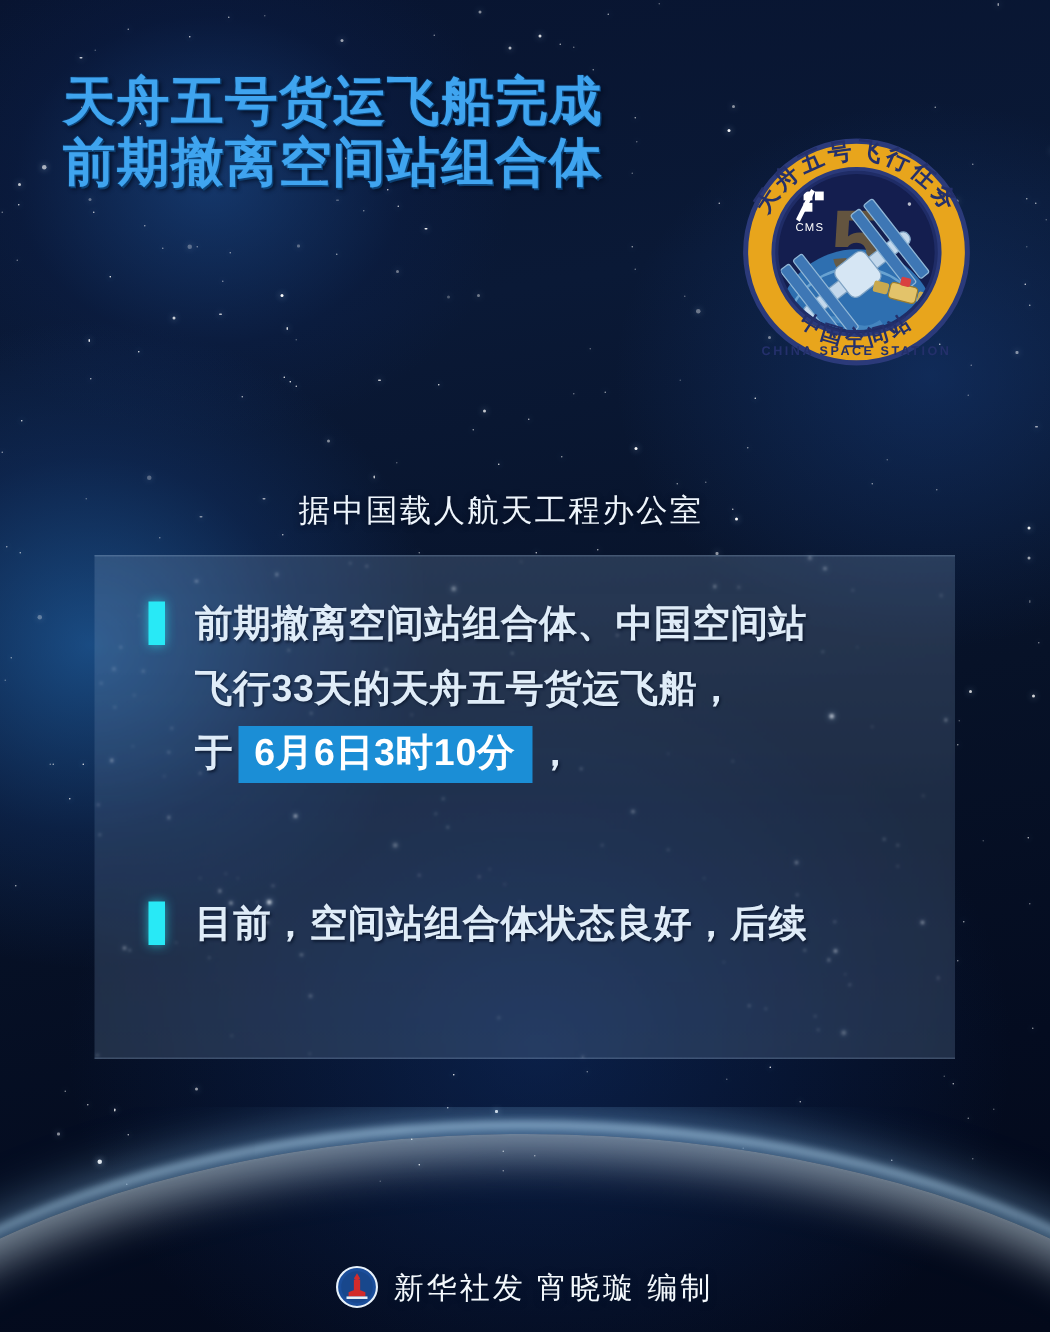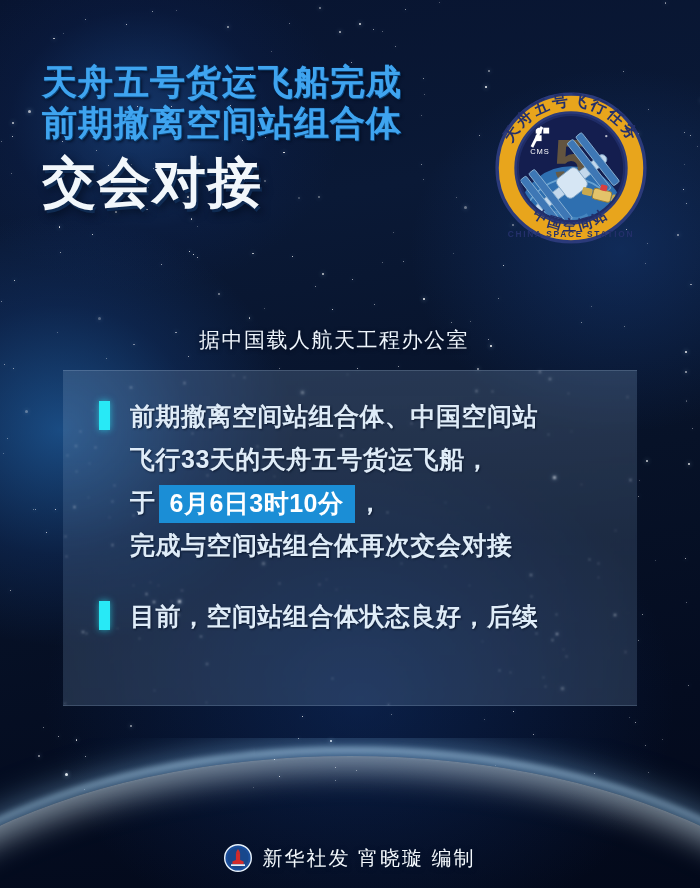--- a/index.html
+++ b/index.html
@@ -24,21 +24,21 @@
   
   .stars { position:absolute; inset:0; pointer-events:none; }
   .stars i {
     position:absolute; display:block;
     background:#fff; border-radius:50%;
     box-shadow:0 0 4px rgba(200,230,255,0.85);
   }
 
   
   .title-block {
-    position:absolute; left:42px; top:62px; width:450px;
+    position:absolute; left:42px; top:48px; width:450px;
   }
   .t-line {
     font-weight:bold;
     letter-spacing:1px;
     line-height:1.16;
     white-space:nowrap;
   }
   .t1, .t2 {
     font-size:35px;
     color:#3fa4ef;
@@ -462,21 +462,20 @@
       <i style="left: 81.9px; top: 630.9px; width: 2.1px; height: 2.1px; opacity: 0.58;"></i>
       <i style="left: 382.4px; top: 261.5px; width: 1px; height: 1px; opacity: 0.43;"></i>
       <i style="left: 598.4px; top: 562.5px; width: 1px; height: 1px; opacity: 0.75;"></i>
       <i style="left: 319.3px; top: 583.7px; width: 1px; height: 1px; opacity: 0.73;"></i>
       <i style="left: 196.3px; top: 426.4px; width: 1px; height: 1px; opacity: 0.88;"></i>
     </div>
 
   <div class="title-block">
     <div class="t-line t1">天舟五号货运飞船完成</div>
     <div class="t-line t2">前期撤离空间站组合体</div>
-    <div class="t-line t3">交会对接</div>
   </div>
 
   <div class="emblem">
     <svg viewBox="0 0 200 200">
       <defs>
         <path id="arcTop" d="M 22,104 A 78,78 0 0 1 178,104"></path>
         <path id="arcBot" d="M 30,104 A 70,70 0 0 0 170,104"></path>
         <clipPath id="innerClip">
             <circle cx="100" cy="100" r="62"></circle>
           </clipPath>
@@ -527,21 +526,20 @@
 
   <div class="source">据中国载人航天工程办公室</div>
 
   <div class="panel">
     <div class="bullet-group g1">
       <span class="marker" style="background: rgb(40, 233, 246);"></span>
       <div class="btext" id="bullet-0">
           <span class="row"><span>前期撤离空间站组合体、中国空间站</span></span>
           <span class="row"><span>飞行33天的天舟五号货运飞船，</span></span>
           <span class="row"><span>于</span><span class="hl">6月6日3时10分</span><span>，</span></span>
-          <span class="row"><span>完成与空间站组合体再次交会对接</span></span>
         </div>
     </div>
     <div class="bullet-group g2">
       <span class="marker" style="background: rgb(40, 233, 246);"></span>
       <div class="btext" id="bullet-1">
           <span class="row"><span>目前，空间站组合体状态良好，后续</span></span>
         </div>
     </div>
   </div>
 

